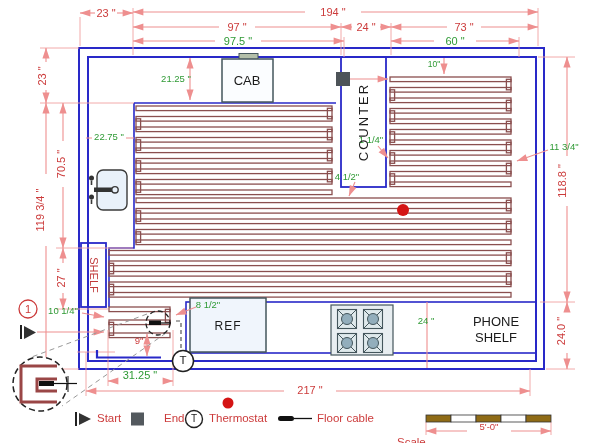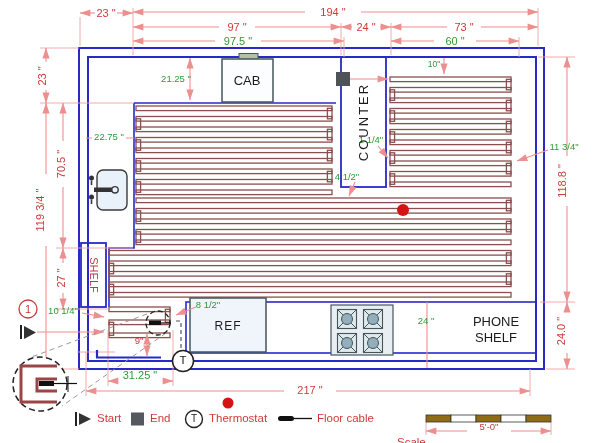--- a/index.html
+++ b/index.html
@@ -290,18 +290,18 @@
 <div class="lab blk s13" style="left:247px;top:80px">CAB</div>
 <div class="lab v blk s13 ls2" style="left:363px;top:122px">COUNTER</div>
 <div class="lab vcw maroon s11" style="left:93px;top:275px">SHELF</div>
 <div class="lab blk s19" style="left:228px;top:326px">REF</div>
 <div class="lab blk s13" style="left:496px;top:321px">PHONE</div>
 <div class="lab blk s13" style="left:496px;top:337px">SHELF</div>
 <div class="lab blk s12" style="left:183px;top:361px">T</div>
 <div class="lab red s11" style="left:28px;top:309px">1</div>
 
 <div class="la red s12" style="left:97px;top:419px">Start</div>
-<div class="la red s12" style="left:150px;top:419px">End</div>
+<div class="la red s12" style="left:164px;top:419px">End</div>
 <div class="lab blk s10" style="left:194px;top:419px">T</div>
 <div class="la red s12" style="left:209px;top:419px">Thermostat</div>
 <div class="la red s12" style="left:317px;top:419px">Floor cable</div>
 <div class="la red s12" style="left:397px;top:443px">Scale</div>
 </div>
 
 </body></html>

